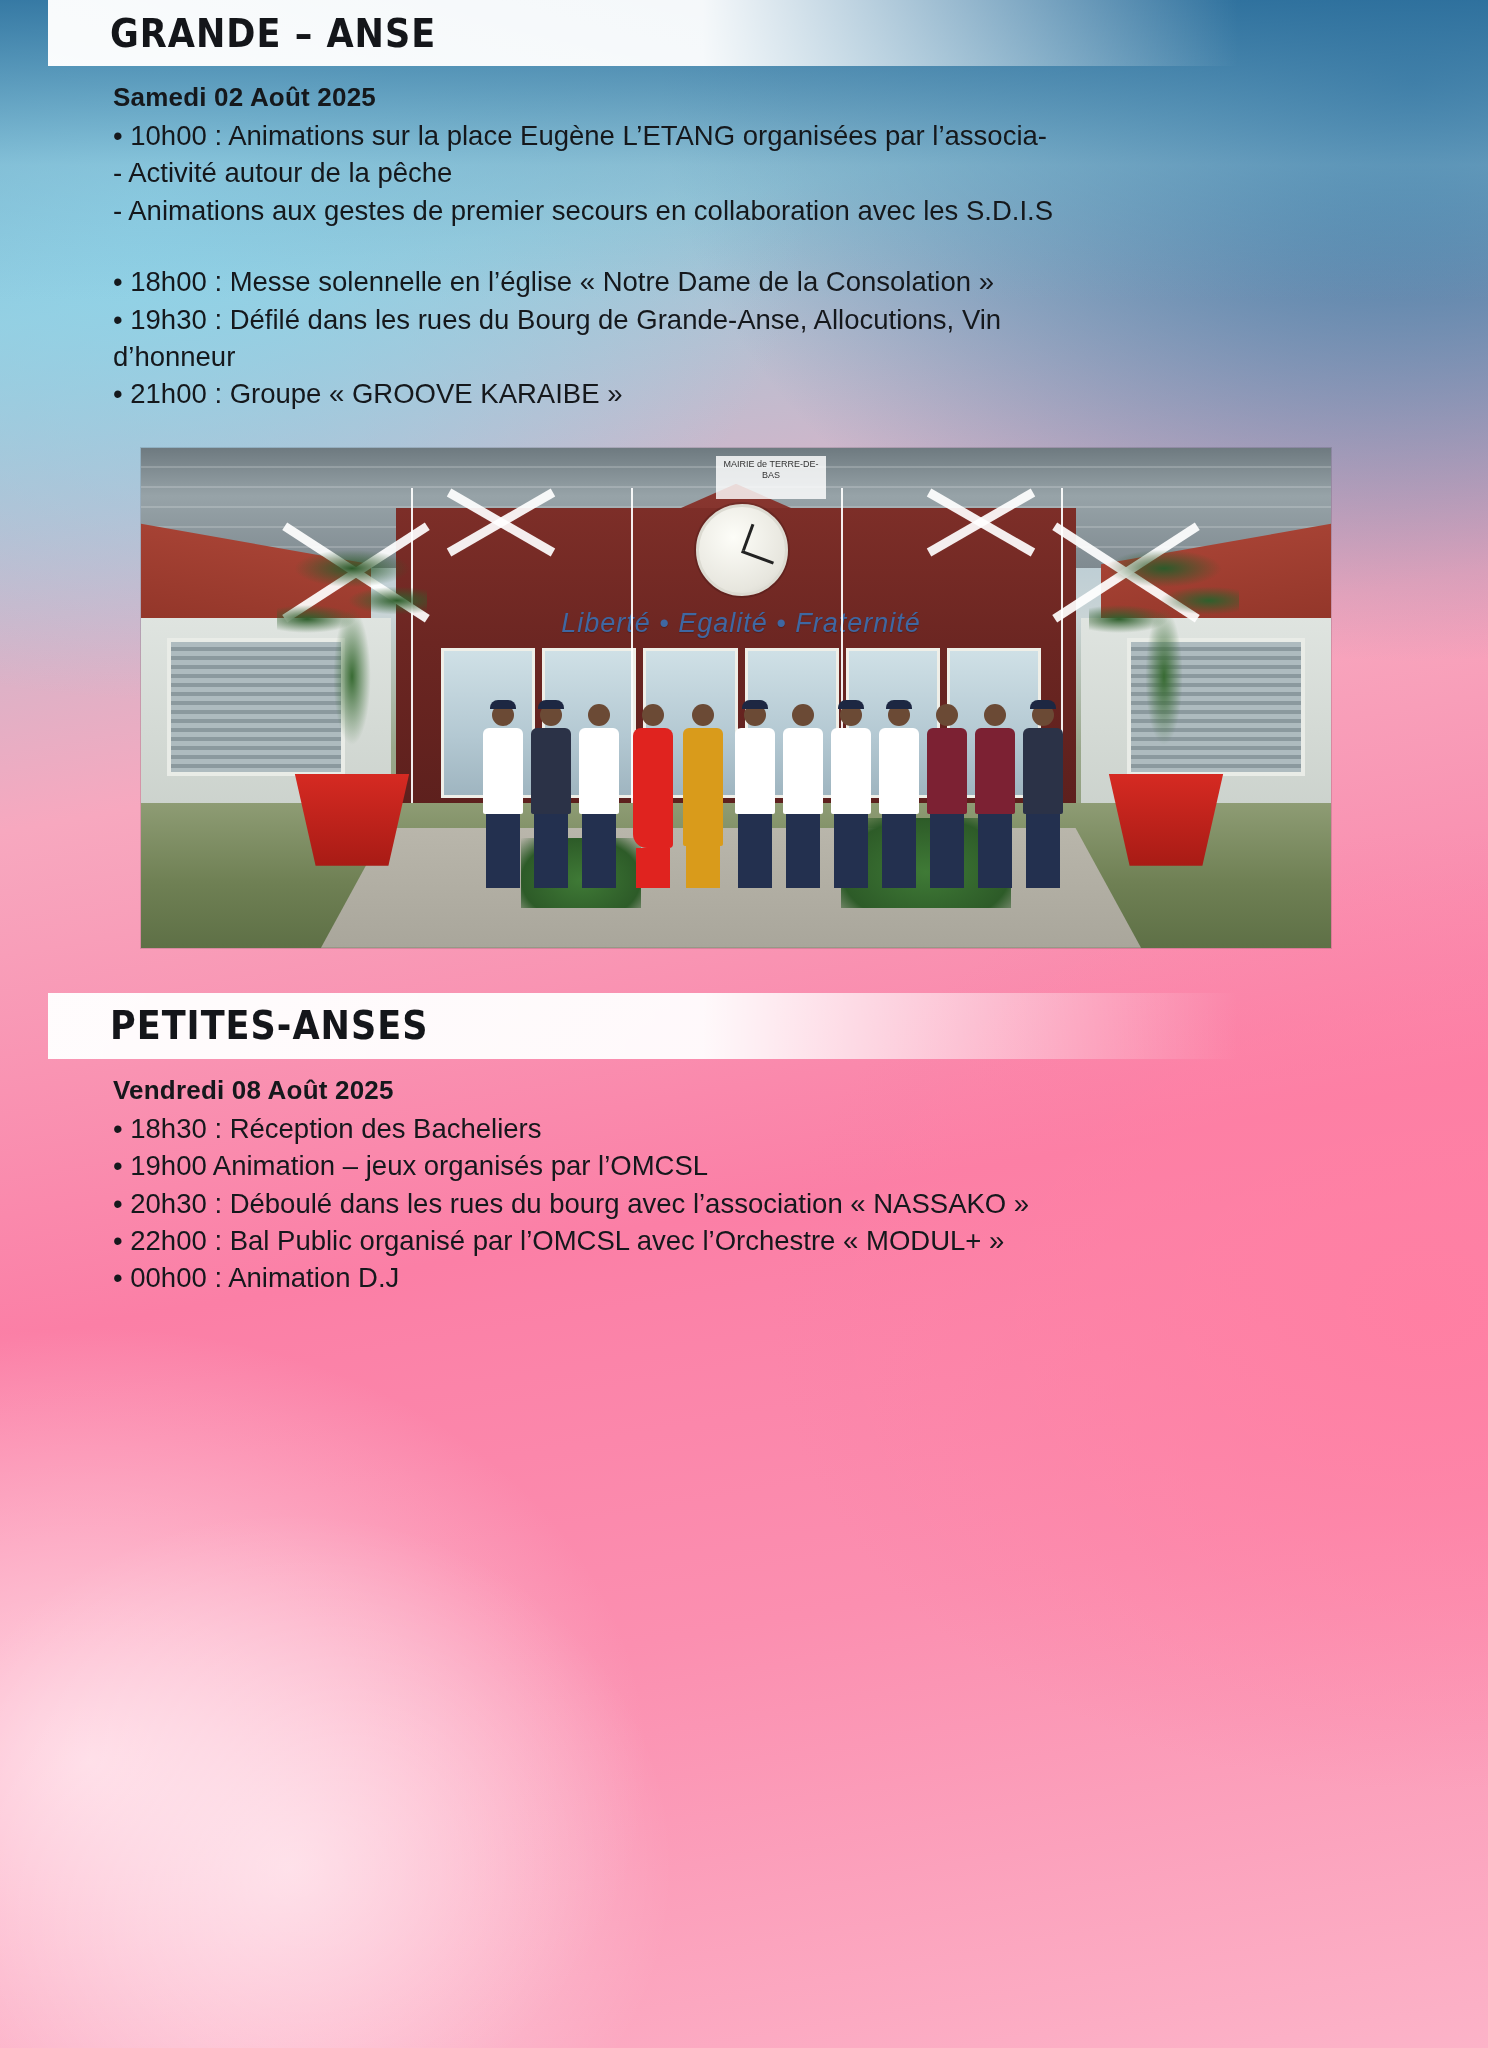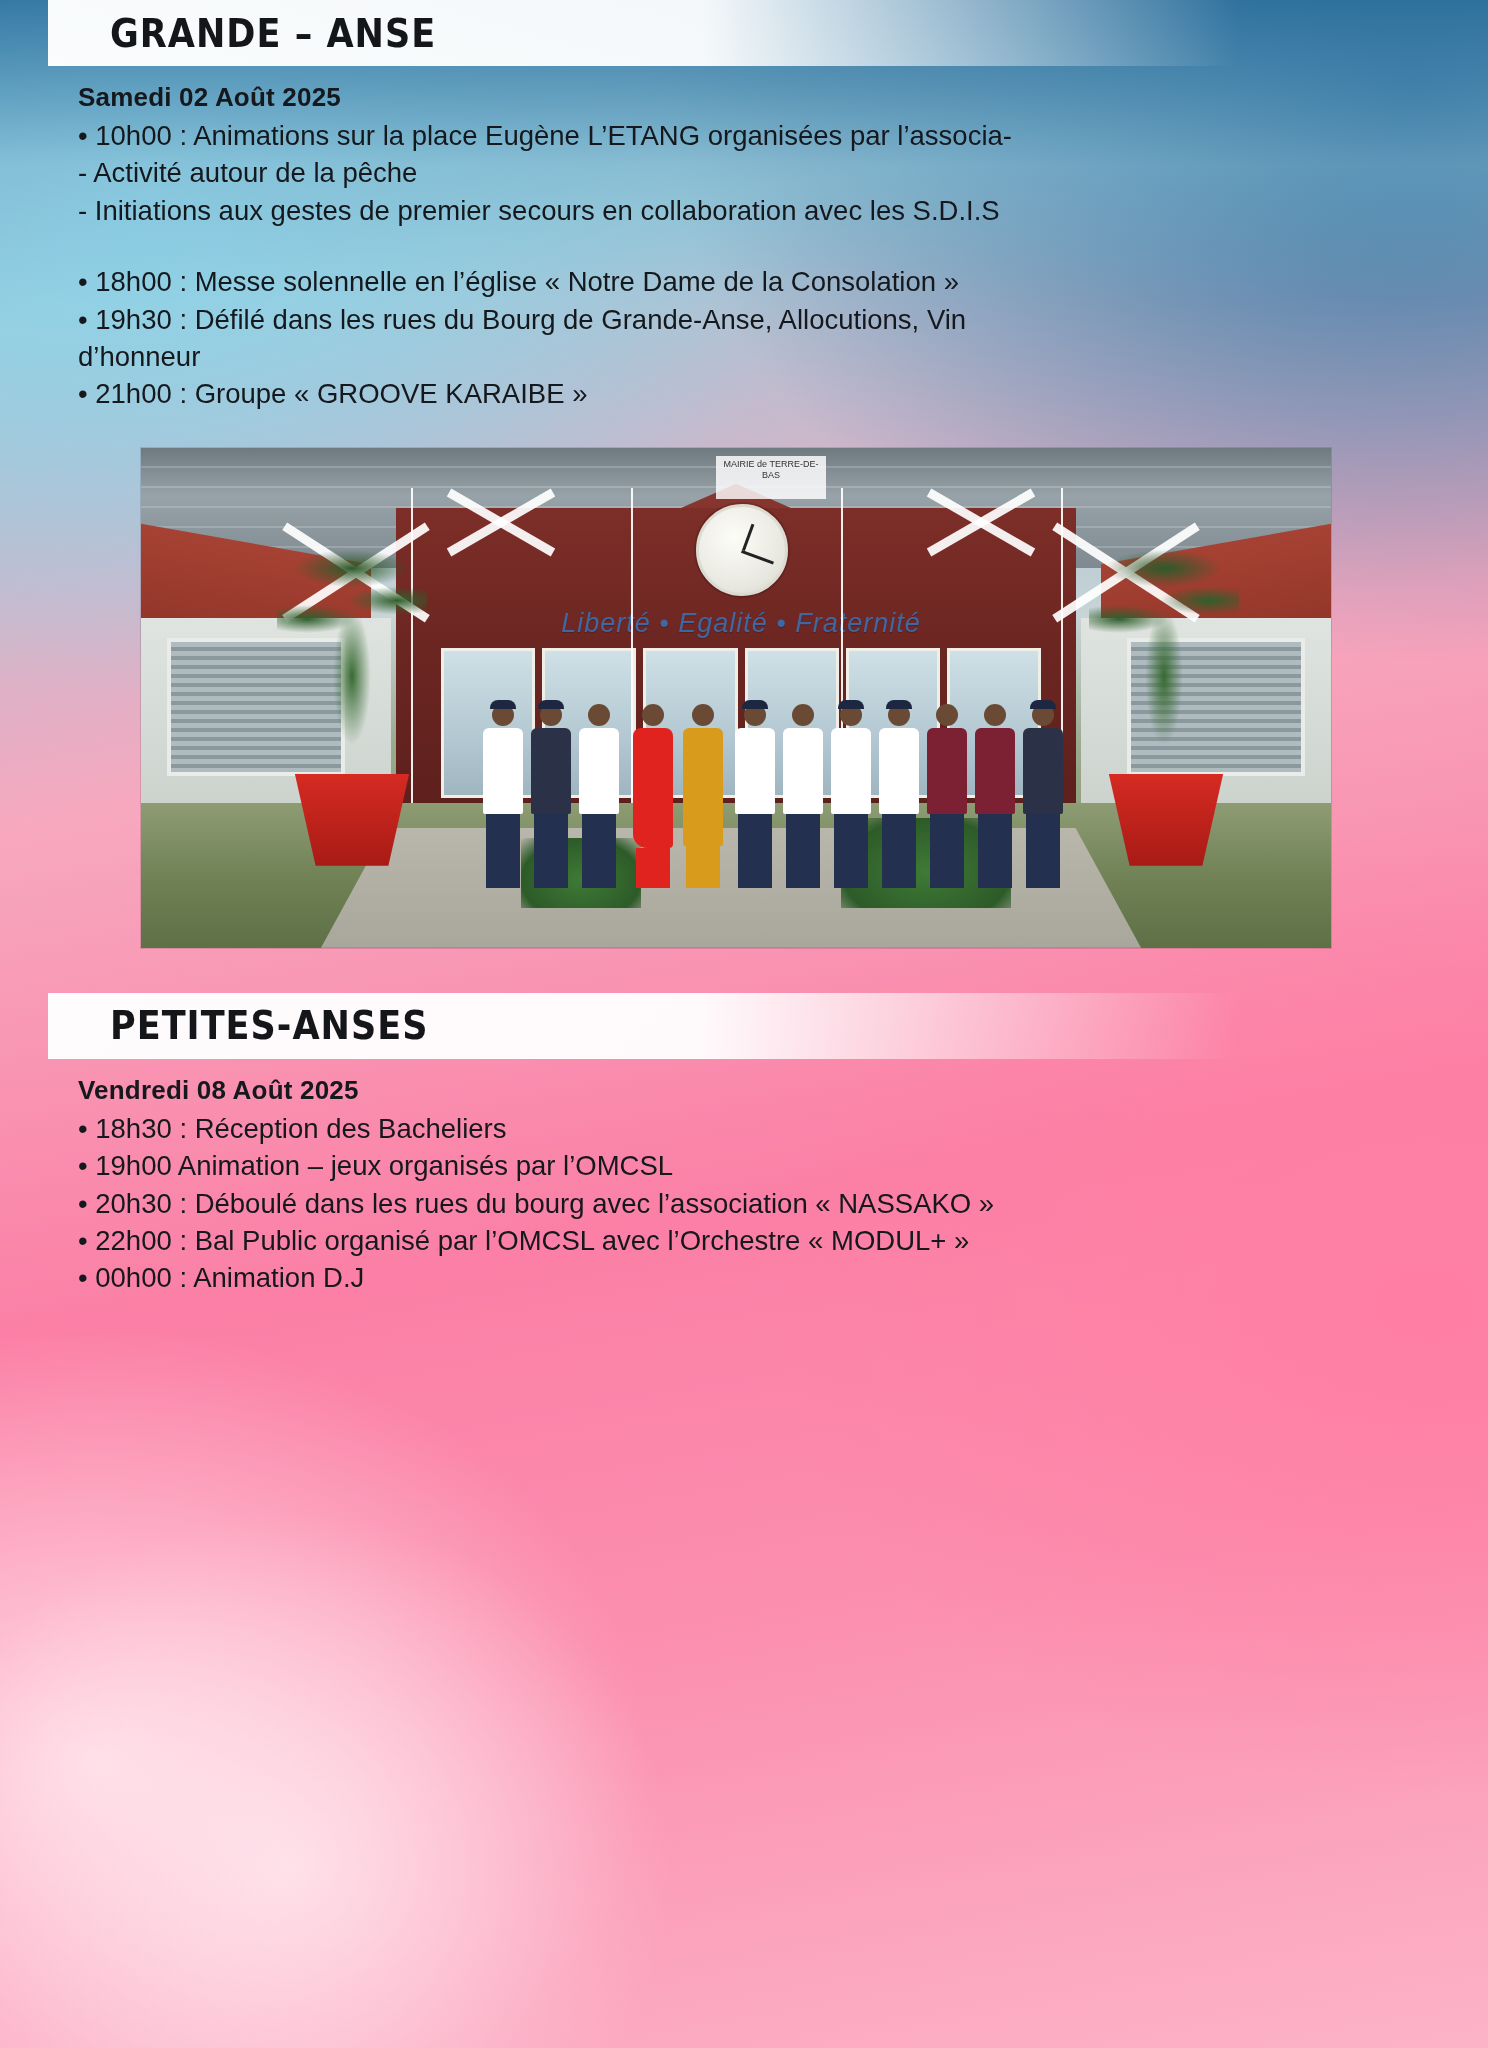--- a/index.html
+++ b/index.html
@@ -67,21 +67,21 @@
     font-size: 39px;
     letter-spacing: 1px;
     color: #14161a;
     padding-left: 62px;
     text-transform: uppercase;
     font-stretch: condensed;
   }
 
   
   .block {
-    padding: 0 60px 0 78px;
+    padding: 0 60px 0 113px;
     color: #15181c;
   }
   .date-line {
     font-size: 26px;
     font-weight: bold;
     margin-top: 16px;
     margin-bottom: 4px;
     letter-spacing: .2px;
   }
   .para {
@@ -271,21 +271,21 @@
   <div class="content">
 
     <div class="section-band">
       <div class="section-title">Grande – Anse</div>
     </div>
 
     <div class="block">
       <div class="date-line">Samedi 02 Août 2025</div>
       <p class="para">• 10h00 : Animations sur la place Eugène L’ETANG organisées par l’associa-</p>
       <p class="para">- Activité autour de la pêche</p>
-      <p class="para">- Initiations aux gestes de premier secours en collaboration avec les S.D.I.S</p>
+      <p class="para">- Animations aux gestes de premier secours en collaboration avec les S.D.I.S</p>
 
       <p class="para gap">• 18h00 : Messe solennelle en l’église « Notre Dame de la Consolation »</p>
       <p class="para">• 19h30 : Défilé dans les rues du Bourg de Grande-Anse, Allocutions, Vin</p>
       <p class="para">d’honneur</p>
       <p class="para">• 21h00 : Groupe « GROOVE KARAIBE »</p>
     </div>
 
     <div class="photo-wrap">
       <div class="photo">
 

